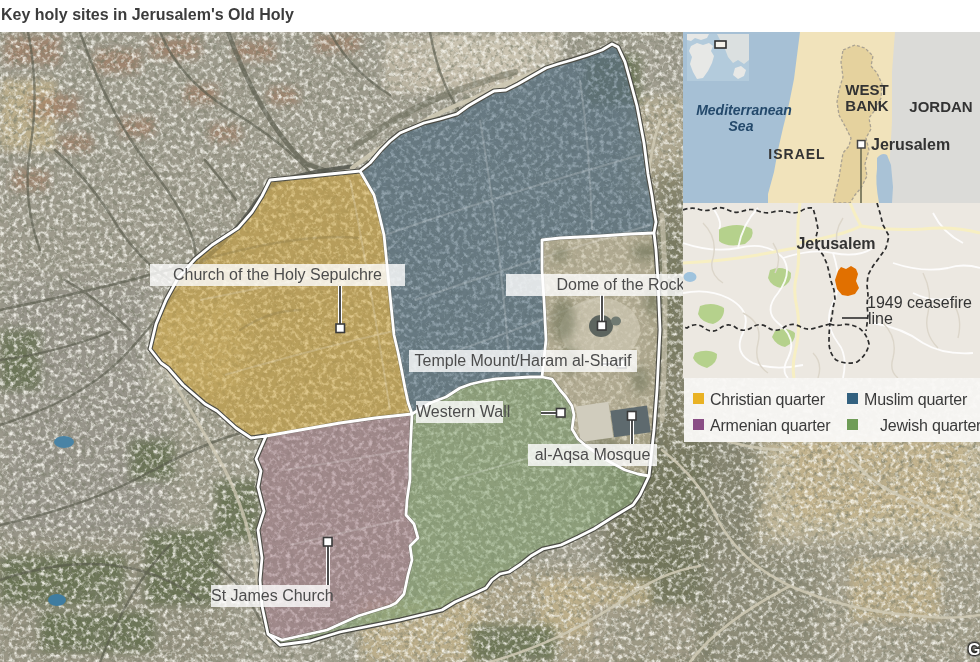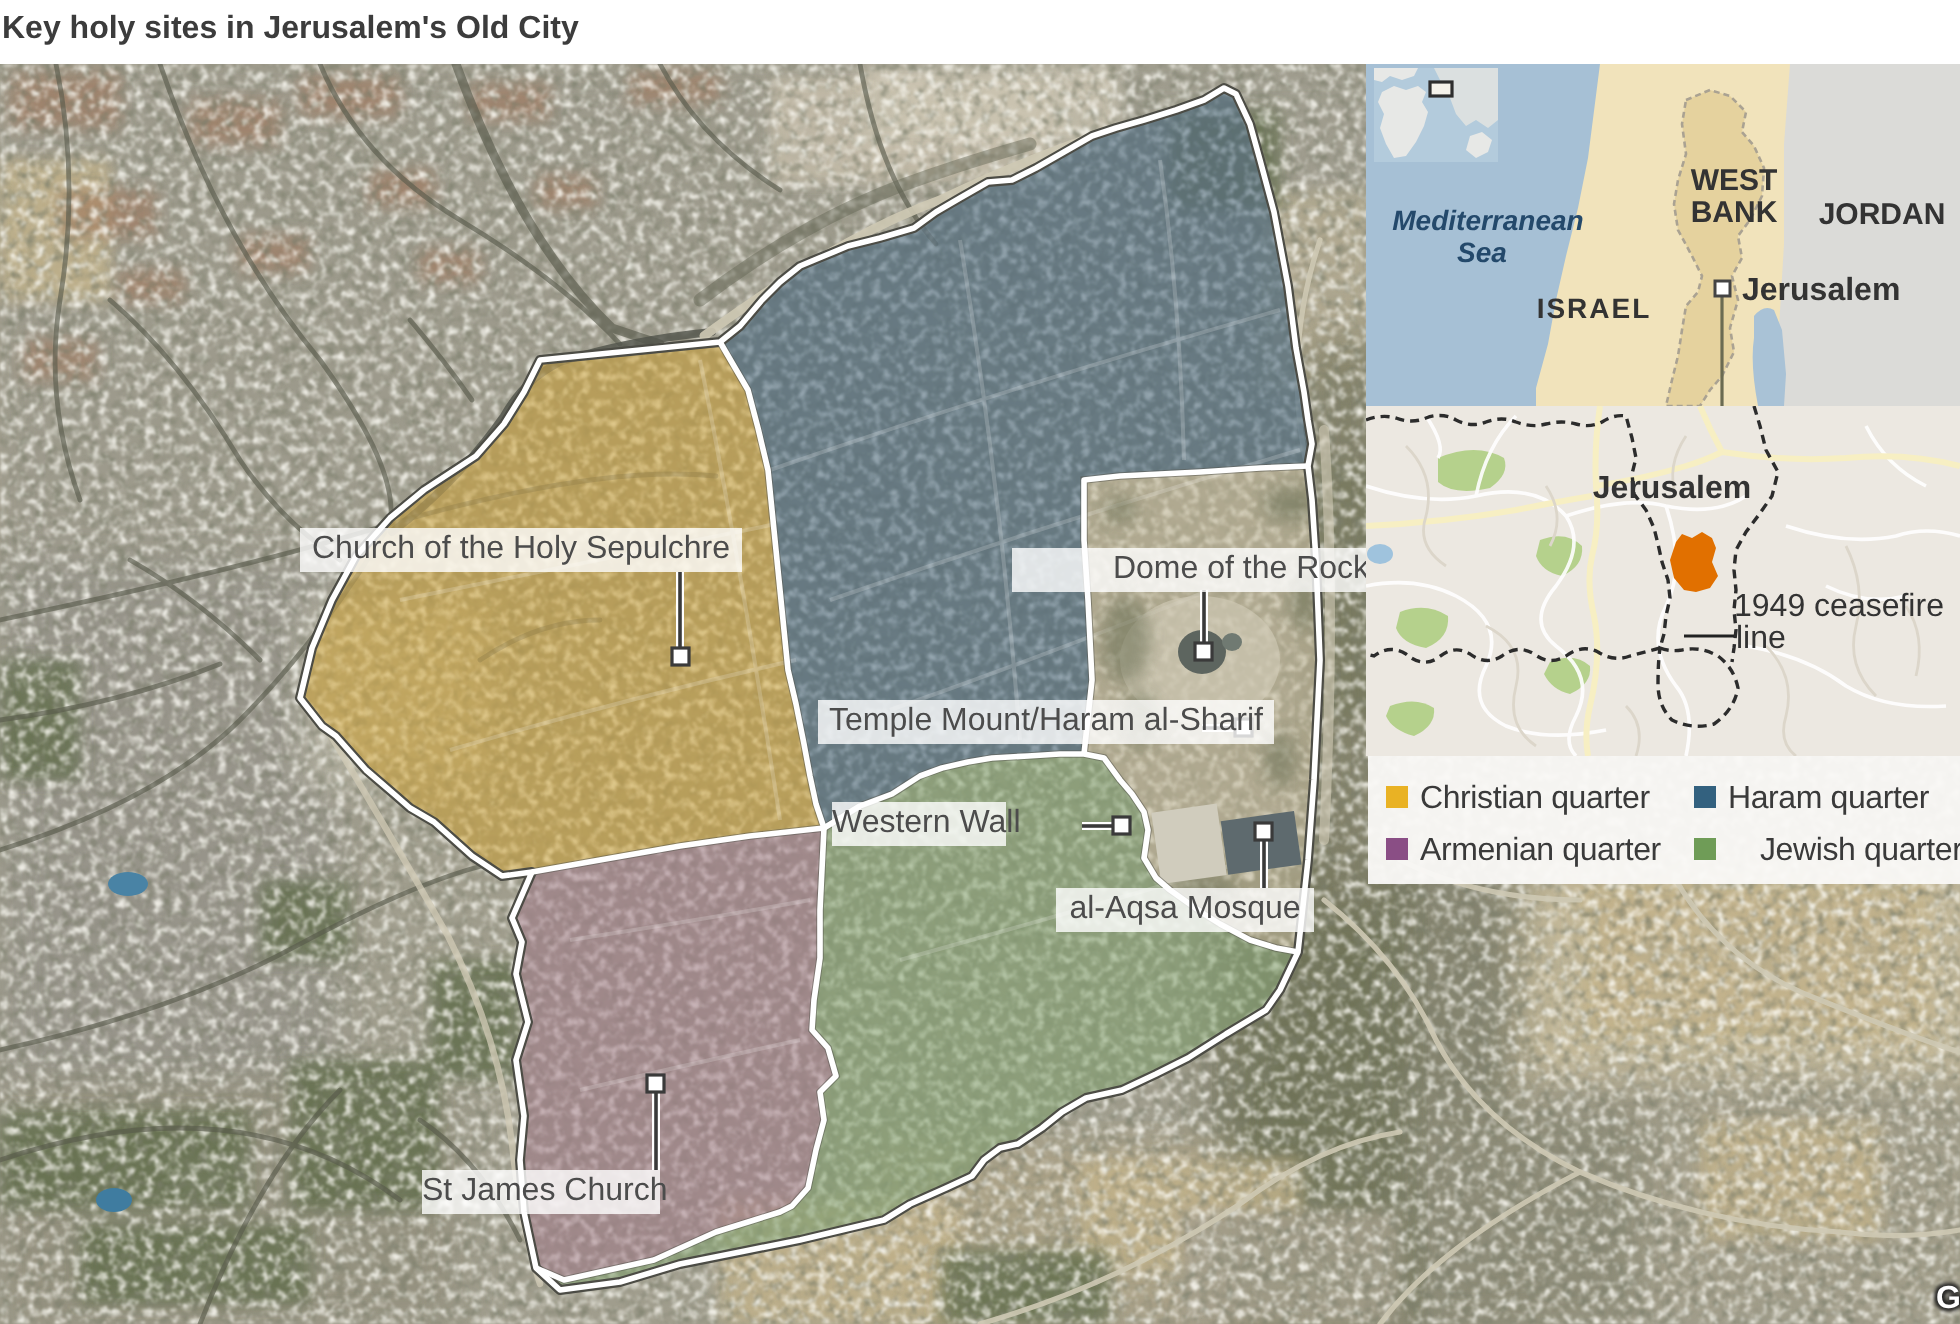--- a/index.html
+++ b/index.html
@@ -230,23 +230,23 @@
 <rect x="597.5" y="321.5" width="8.5" height="8.5"></rect>
 <rect x="617.5" y="359.5" width="8.5" height="8.5"></rect>
 <rect x="556.5" y="408.5" width="8.5" height="8.5"></rect>
 <rect x="627.5" y="411.5" width="8.5" height="8.5"></rect>
 <rect x="323.5" y="537.5" width="8.5" height="8.5"></rect>
 </g>
 </g>
 <rect x="0" y="0" width="980" height="32" fill="#ffffff"></rect>
 </svg>
 
-<div id="title">Key holy sites in Jerusalem's Old City</div>
-
-<div class="lbl" style="left:150px;top:264px;width:221px;">Church of the Holy Sepulchre</div>
+<div id="title">Key holy sites in Jerusalem's Old Holy</div>
+
+<div class="lbl" style="left:150px;top:264px;width:255px;">Church of the Holy Sepulchre</div>
 <div class="lbl" style="left:506px;top:274px;width:141px;padding-left:44px;">Dome of the Rock</div>
 <div class="lbl" style="left:373px;top:350px;width:228px;margin-left:36px;">Temple Mount/Haram al-Sharif</div>
 <div class="lbl" style="left:416px;top:401px;width:87px;">Western Wall</div>
 <div class="lbl" style="left:528px;top:444px;width:129px;">al-Aqsa Mosque</div>
 <div class="lbl" style="left:211px;top:585px;width:119px;">St James Church</div>
 
 <div class="panel" id="locator" style="left:683px;top:32px;width:297px;height:171px;background:#a6c0d5;">
 <svg width="297" height="171" viewBox="0 0 297 171">
 
 <path fill="#f1e3bb" d="M117,0 L297,0 297,171 85,171 85,162 91,140 95,118 100,96 106,72 111,47 Z"></path>
@@ -340,20 +340,20 @@
 <text x="185" y="121" font-size="16">line</text>
 <path d="M159,115 L184,115" stroke="#222" stroke-width="1.5"></path>
 </g>
 </svg>
 </div>
 
 <div id="legend">
   <div class="sq" style="left:9px;top:15px;background:#e9b224;"></div>
   <div class="ltxt" style="left:26px;top:13px;">Christian quarter</div>
   <div class="sq" style="left:163px;top:15px;background:#33617f;"></div>
-  <div class="ltxt" style="left:180px;top:13px;">Haram quarter</div>
+  <div class="ltxt" style="left:180px;top:13px;">Muslim quarter</div>
   <div class="sq" style="left:9px;top:41px;background:#8a4e85;"></div>
   <div class="ltxt" style="left:26px;top:39px;">Armenian quarter</div>
   <div class="sq" style="left:163px;top:41px;background:#6f9c57;"></div>
   <div class="ltxt" style="left:196px;top:39px;">Jewish quarter</div>
 </div>
 
 <div id="google">Google</div>
 
 </body></html>

